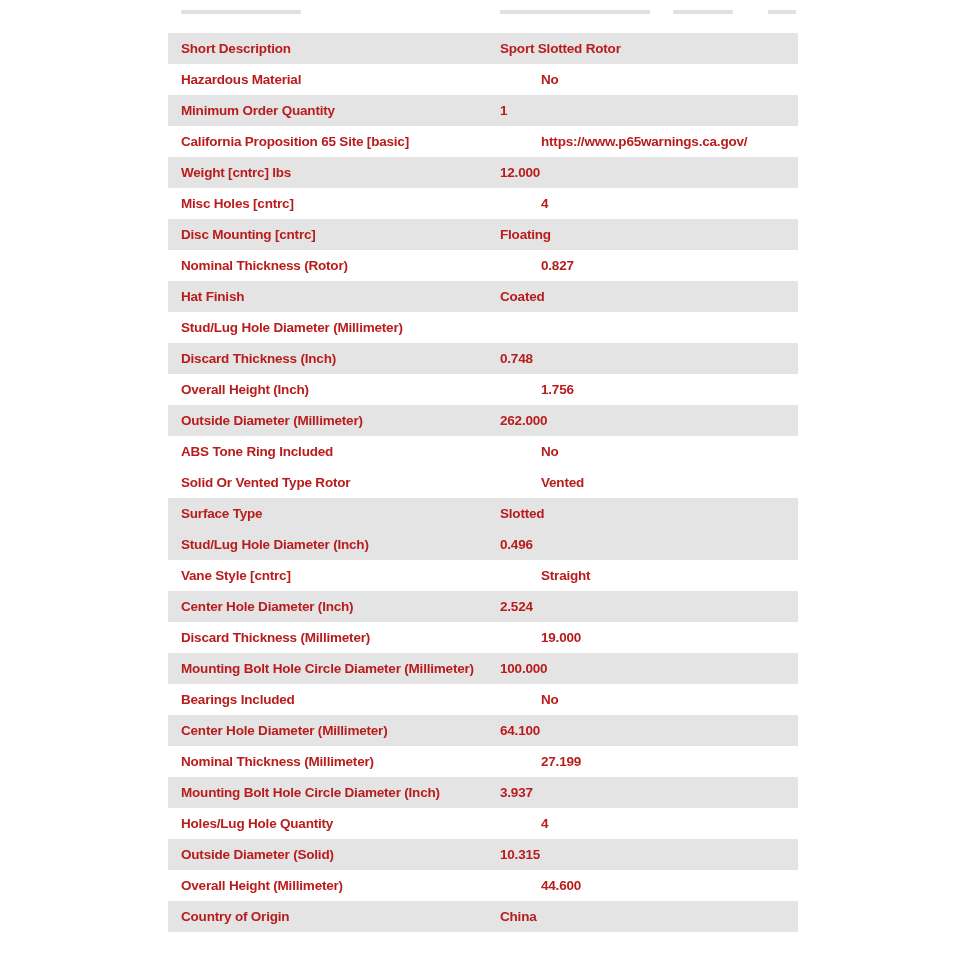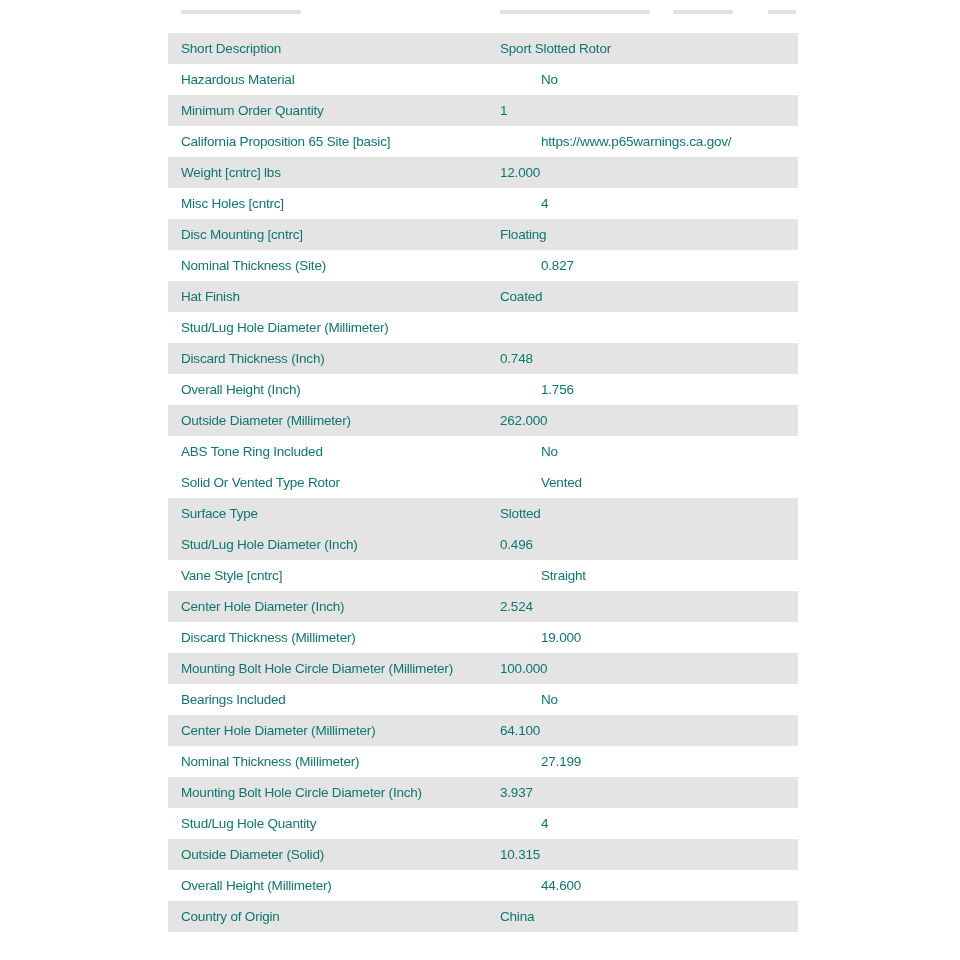--- a/index.html
+++ b/index.html
@@ -46,24 +46,24 @@
   }
   .row {
     display: flex;
     align-items: center;
     height: 31px;
     width: 100%;
   }
   .row.gray  { background: #e4e4e4; }
   .row.white { background: #ffffff; gap: 41px; }
   .cell {
-    font-weight: 400;
+    font-weight: 700;
     font-size: 13.5px;
     letter-spacing: -0.2px;
-    color: #0f766e;
+    color: #b91c1c;
     white-space: nowrap;
     overflow: hidden;
   }
   .cell.label {
     width: 332px;
     padding-left: 13px;
     flex: 0 0 332px;
   }
   .cell.value {
     flex: 1 1 auto;
@@ -112,21 +112,21 @@
     <div class="cell label">Misc Holes [cntrc]</div>
     <div class="cell value">4</div>
   </div>
 
   <div class="row gray">
     <div class="cell label">Disc Mounting [cntrc]</div>
     <div class="cell value">Floating</div>
   </div>
 
   <div class="row white">
-    <div class="cell label">Nominal Thickness (Site)</div>
+    <div class="cell label">Nominal Thickness (Rotor)</div>
     <div class="cell value">0.827</div>
   </div>
 
   <div class="row gray">
     <div class="cell label">Hat Finish</div>
     <div class="cell value">Coated</div>
   </div>
 
   <div class="row white">
     <div class="cell label">Stud/Lug Hole Diameter (Millimeter)</div>
@@ -201,21 +201,21 @@
     <div class="cell label">Nominal Thickness (Millimeter)</div>
     <div class="cell value">27.199</div>
   </div>
 
   <div class="row gray">
     <div class="cell label">Mounting Bolt Hole Circle Diameter (Inch)</div>
     <div class="cell value">3.937</div>
   </div>
 
   <div class="row white">
-    <div class="cell label">Stud/Lug Hole Quantity</div>
+    <div class="cell label">Holes/Lug Hole Quantity</div>
     <div class="cell value">4</div>
   </div>
 
   <div class="row gray">
     <div class="cell label">Outside Diameter (Solid)</div>
     <div class="cell value">10.315</div>
   </div>
 
   <div class="row white">
     <div class="cell label">Overall Height (Millimeter)</div>

